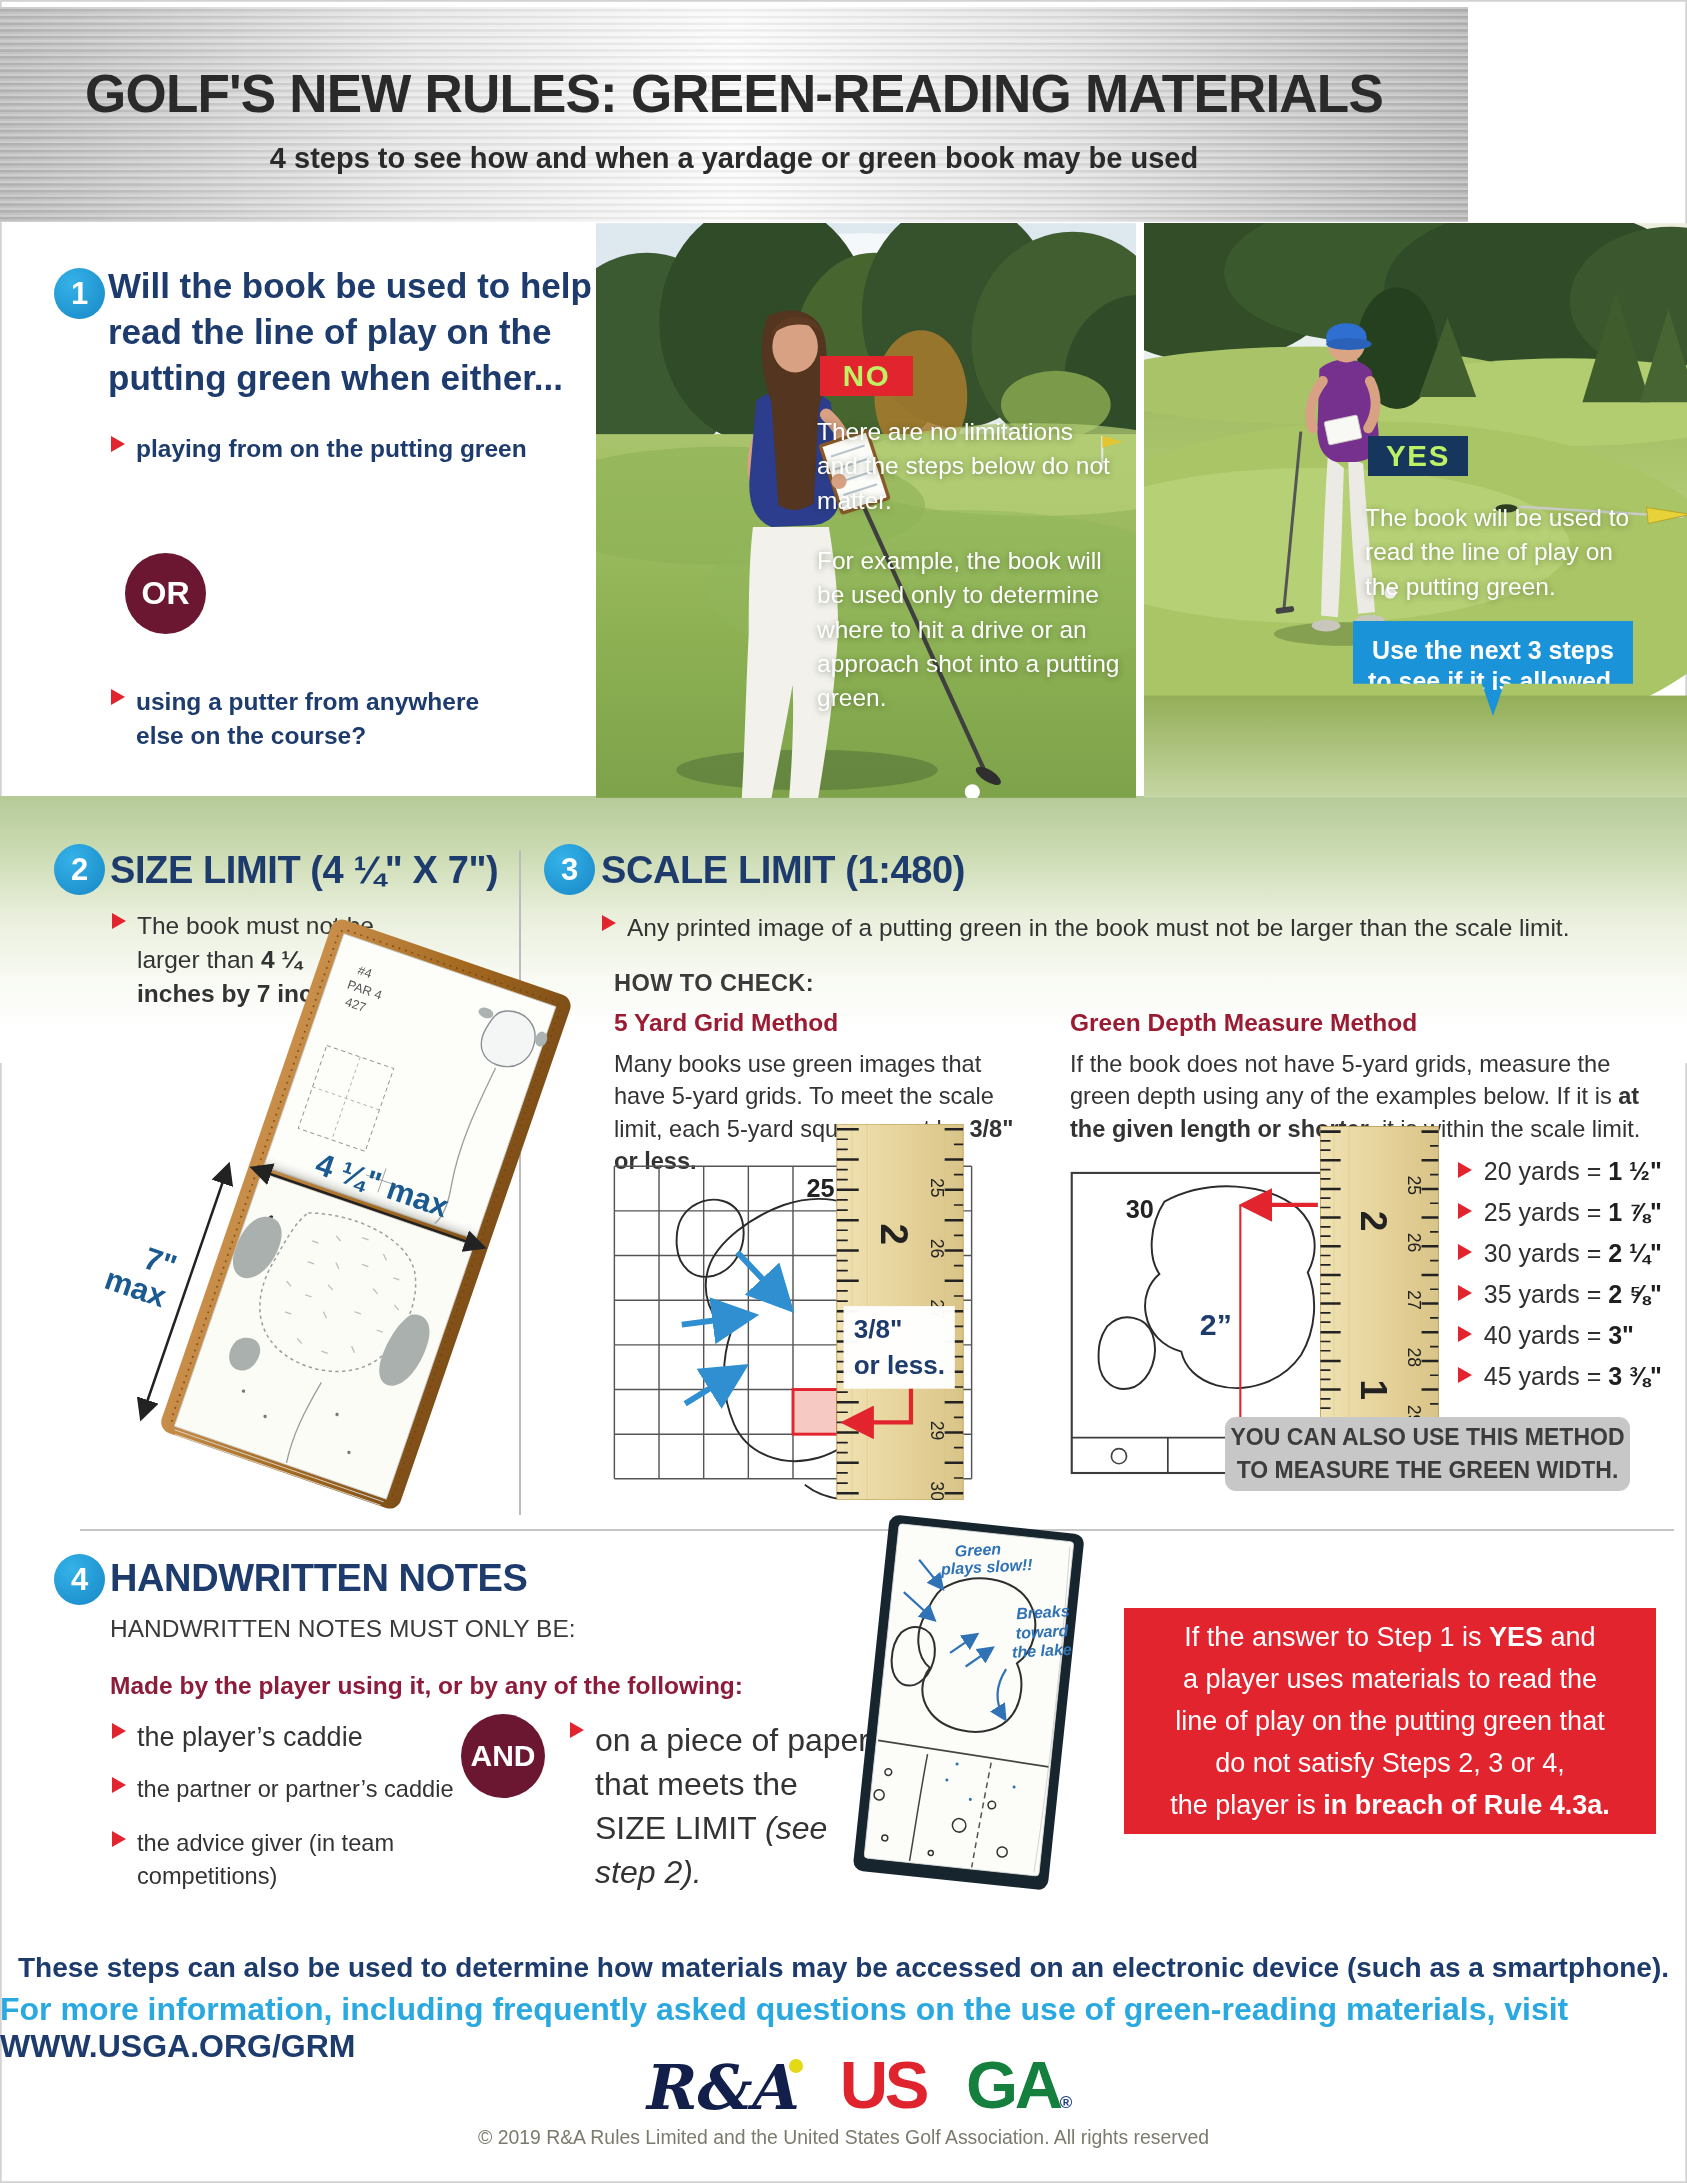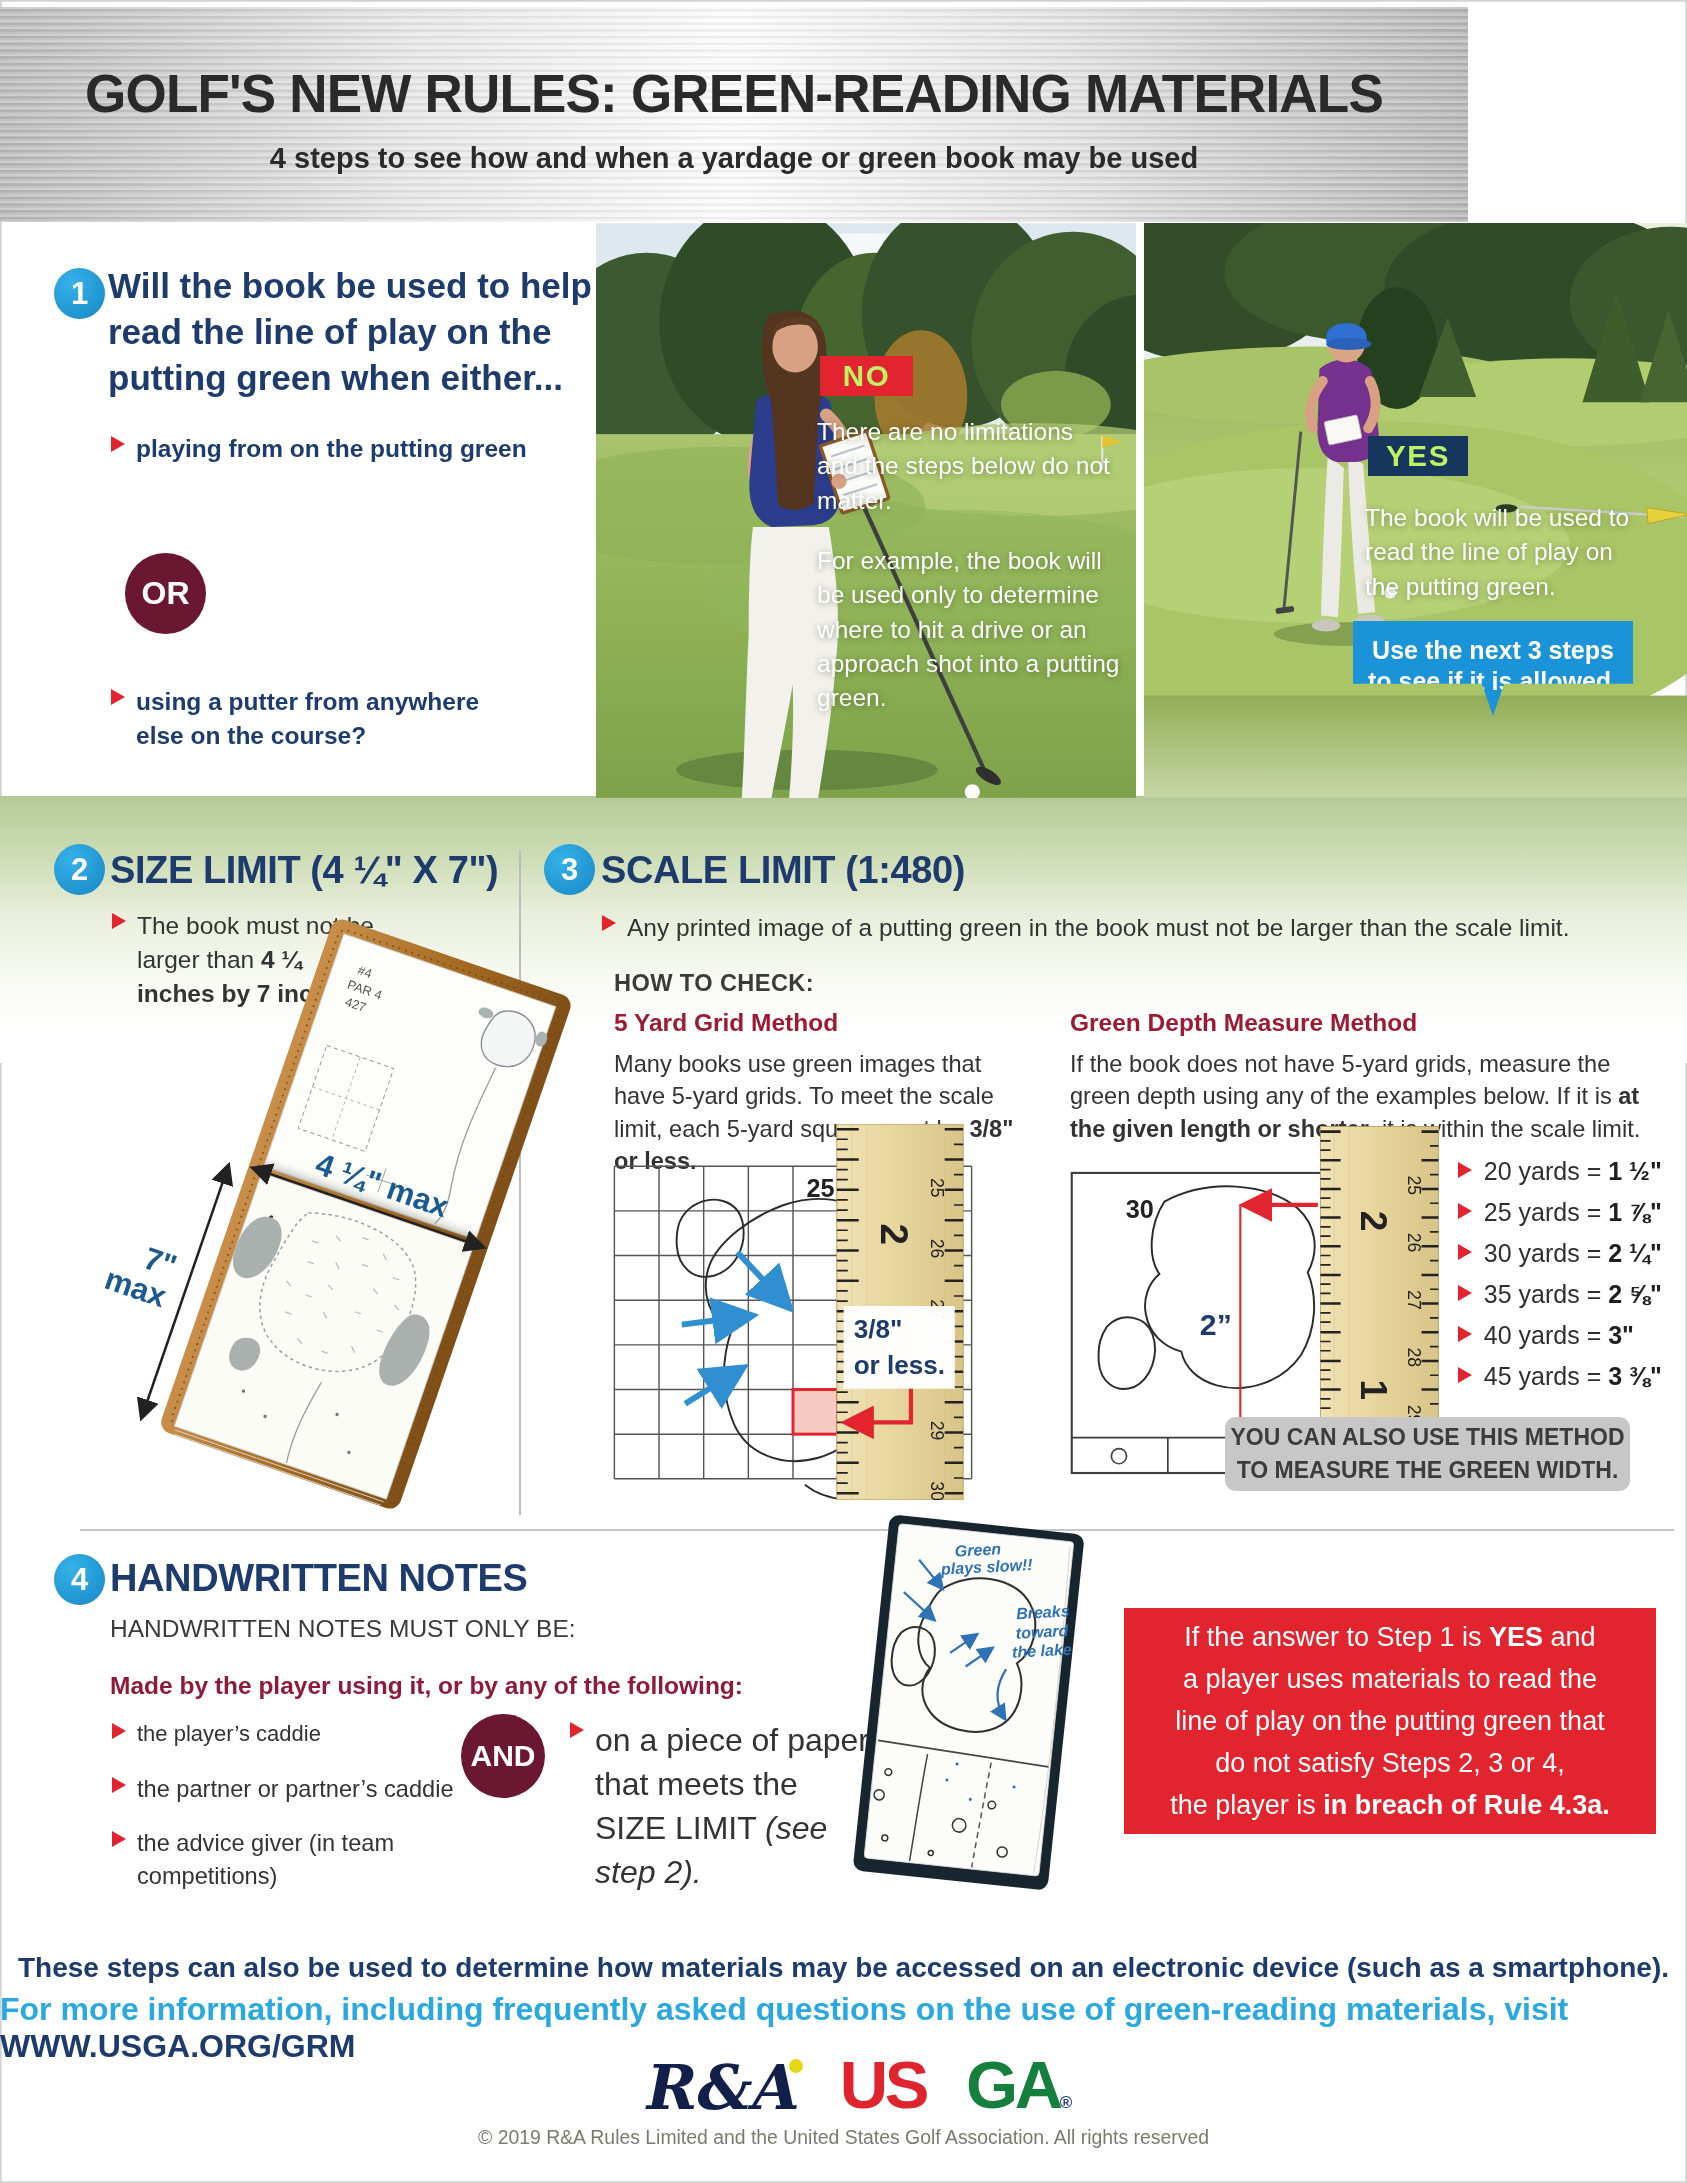--- a/index.html
+++ b/index.html
@@ -415,21 +415,21 @@
   </div>
 
   <div class="badge" style="left:54px;top:1554px;">
       <span>4</span>
     </div>
   <div class="step-title" style="left:110px;top:1557px;">HANDWRITTEN NOTES</div>
   <div class="s4-plain" style="left:110px;top:1615px;">HANDWRITTEN NOTES MUST ONLY BE:</div>
   <div class="s4-made" style="left:110px;top:1672px;">Made by the player using it, or by any of the following:</div>
   <div class="bullet" style="left:112px;top:1719px;width:354px;">
       <span class="tri"></span>
-      <span class="btxt" style="font-size:22px">the player’s caddie</span>
+      <span class="btxt" style="font-size:27px">the player’s caddie</span>
     </div>
   <div class="bullet" style="left:112px;top:1773px;width:354px;">
       <span class="tri"></span>
       <span class="btxt" style="font-size:23.6px">the partner or partner’s caddie</span>
     </div>
   <div class="bullet" style="left:112px;top:1827px;width:312px;">
       <span class="tri"></span>
       <span class="btxt" style="font-size:23.6px">the advice giver (in team competitions)</span>
     </div>
   <div class="circle-word" style="left:461px;top:1714px;width:84px;height:84px;font-size:30px;">

